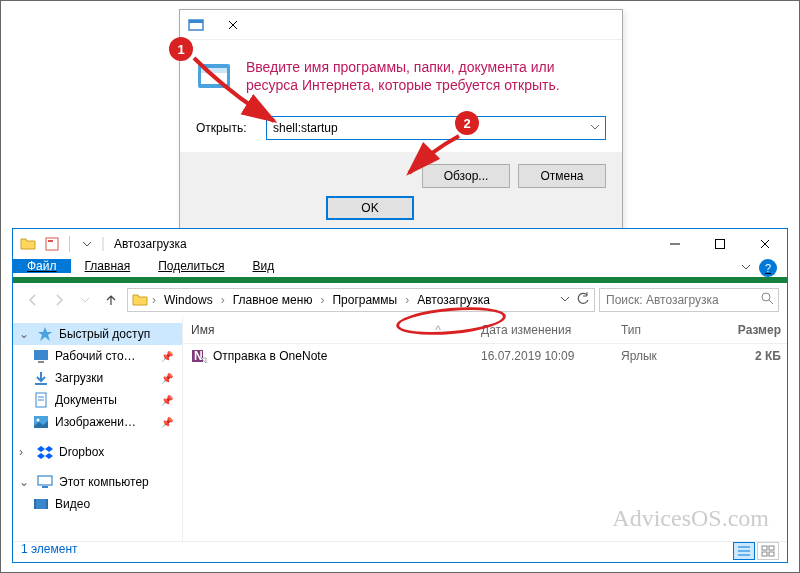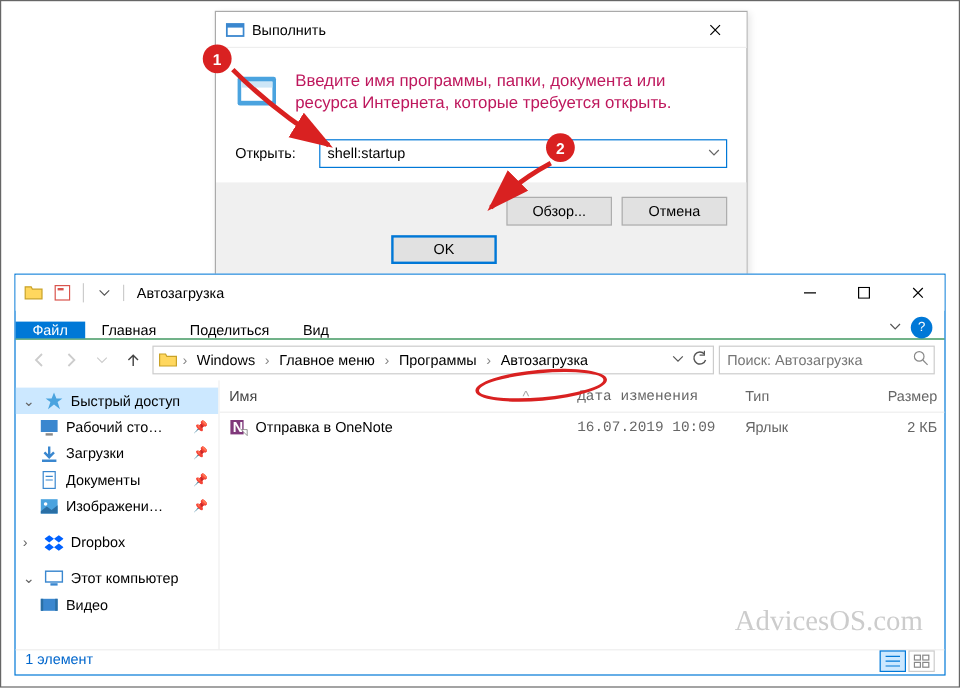--- a/index.html
+++ b/index.html
@@ -32,21 +32,21 @@
   
   .explorer { position: absolute; left: 11px; top: 227px; width: 776px; height: 335px; border: 1px solid #0078d7; background: #fff; }
   .exp-titlebar { height: 30px; background: #fff; display: flex; align-items: center; }
   .exp-qat { display: flex; align-items: center; gap: 2px; padding: 0 4px; height: 100%; }
   .exp-qat-item { width: 22px; height: 22px; display: flex; align-items: center; justify-content: center; }
   .exp-qat-divider { width: 1px; height: 16px; background: #ccc; margin: 0 4px; }
   .exp-title { margin-left: 4px; font-size: 12px; }
   .exp-winbtns { margin-left: auto; display: flex; }
   .exp-winbtn { width: 45px; height: 29px; display: flex; align-items: center; justify-content: center; cursor: pointer; }
   
-  .exp-ribbon { height: 24px; display: flex; align-items: flex-end; border-bottom: 1px solid #15803d; }
+  .exp-ribbon { height: 24px; display: flex; align-items: flex-start; border-bottom: 6px solid #15803d; text-decoration: underline; }
   .exp-ribbon-tab { padding: 0 14px; display: flex; align-items: center; font-size: 12px; cursor: pointer; }
   .exp-ribbon-tab.file { background: #0078d7; color: #fff; }
   .exp-ribbon-right { margin-left: auto; display: flex; align-items: center; gap: 8px; padding-right: 10px; }
   .exp-help { width: 18px; height: 18px; border-radius: 50%; background: #0078d7; color: #fff; display: flex; align-items: center; justify-content: center; font-size: 11px; }
   
   .exp-addressbar { height: 34px; display: flex; align-items: center; padding: 4px 8px; gap: 4px; }
   .exp-nav-btns { display: flex; gap: 2px; }
   .exp-nav-btn { width: 24px; height: 24px; display: flex; align-items: center; justify-content: center; cursor: pointer; color: #666; }
   .exp-nav-btn.disabled { color: #ccc; }
   .exp-address { flex: 1; height: 24px; border: 1px solid #ccc; display: flex; align-items: center; padding: 0 4px; gap: 2px; position: relative; }
@@ -61,23 +61,23 @@
   .exp-side-item { display: flex; align-items: center; padding: 3px 8px 3px 20px; gap: 6px; cursor: pointer; font-size: 12px; white-space: nowrap; }
   .exp-side-item.group { padding-left: 6px; margin-top: 2px; }
   .exp-side-item.selected { background: #cce8ff; }
   .exp-side-item .pin { margin-left: auto; color: #888; font-size: 10px; }
   .side-icon { width: 16px; height: 16px; display: inline-flex; align-items: center; justify-content: center; flex-shrink: 0; }
   .tree-chev { width: 10px; color: #666; margin-right: 2px; }
   
   .exp-content { flex: 1; }
   .exp-columns { display: flex; padding: 6px 0 6px 8px; border-bottom: 1px solid #eee; font-size: 12px; color: #444; }
   .col-name { width: 290px; display: flex; align-items: flex-end; gap: 4px; }
-  .col-date { width: 140px; font-family: Liberation Mono, monospace; }
+  .col-date { width: 140px; }
   .col-type { width: 100px; }
-  .col-size { width: 60px; text-align: right; }
+  .col-size { width: 60px; text-align: right; font-weight: bold; }
   .exp-row { display: flex; padding: 4px 0 4px 8px; align-items: center; }
   .exp-row .col-name { display: flex; align-items: center; gap: 6px; }
   .file-icon { width: 16px; height: 16px; }
   .col-date, .col-type, .col-size { color: #666; }
   
   .exp-status { height: 24px; border-top: 1px solid #eee; display: flex; align-items: flex-start; padding: 0 8px; font-size: 11px; color: #0066cc; }
   .exp-status-right { margin-left: auto; display: flex; gap: 2px; }
   .view-btn { width: 22px; height: 18px; border: 1px solid #ccc; display: flex; align-items: center; justify-content: center; cursor: pointer; }
   .view-btn.active { border-color: #0078d7; background: #cce8ff; }
   
@@ -87,21 +87,20 @@
 <body>
 
 <div class="run-dialog">
   <div class="run-titlebar">
     <span class="title-icon">
       <svg viewBox="0 0 16 16">
           <rect x="1" y="3" width="14" height="10" fill="none" stroke="#3a87cf" stroke-width="1.5"></rect>
           <rect x="1" y="3" width="14" height="3" fill="#3a87cf"></rect>
         </svg>
     </span>
-    <span class="title-text">Выполнить</span>
     <div class="close-btn">
       <svg width="10" height="10" viewBox="0 0 10 10">
           <path d="M1 1 L9 9 M9 1 L1 9" stroke="currentColor" stroke-width="1"></path>
         </svg>
     </div>
   </div>
   <div class="run-body">
     <div class="run-body-top">
       <span class="run-big-icon">
         <svg viewBox="0 0 36 36">

